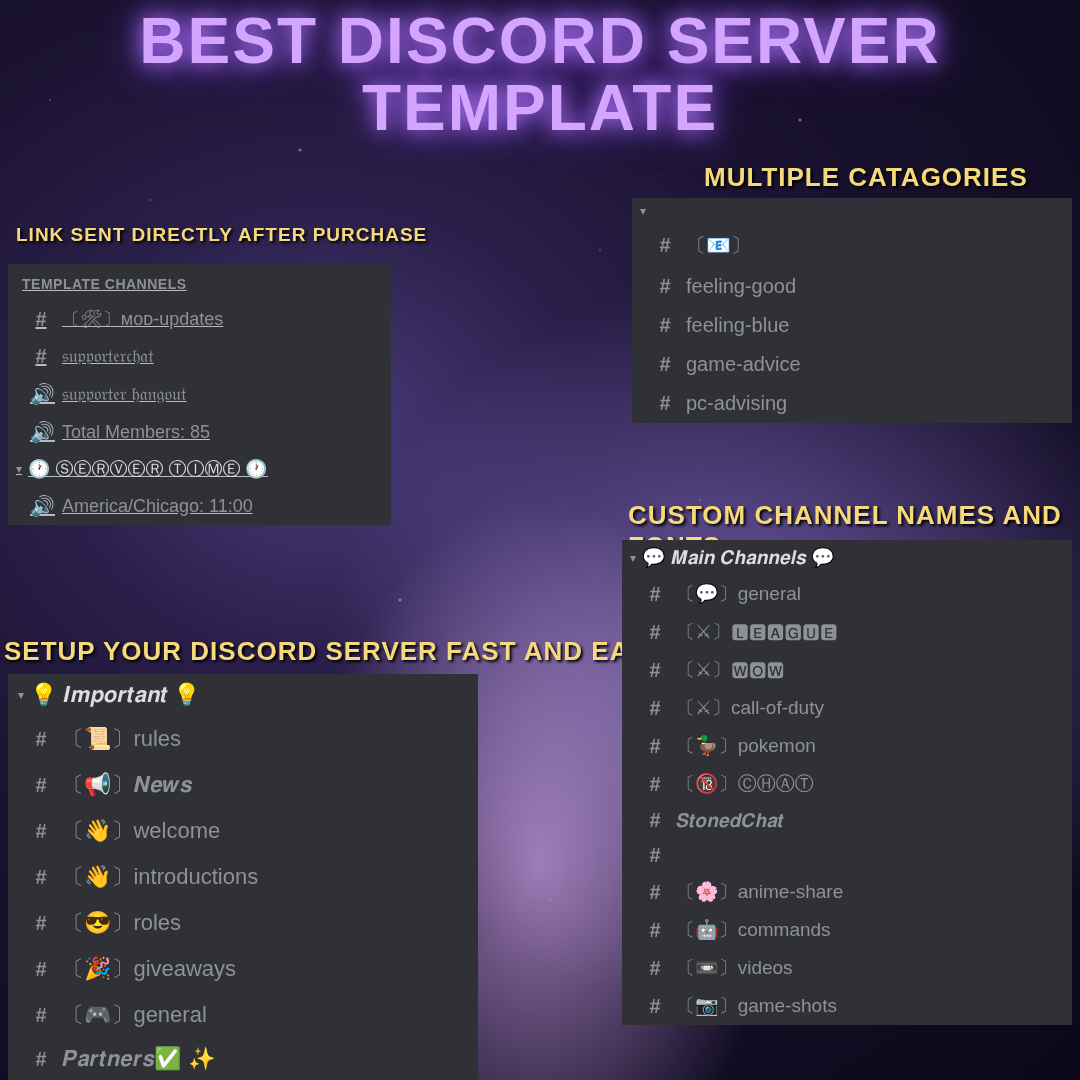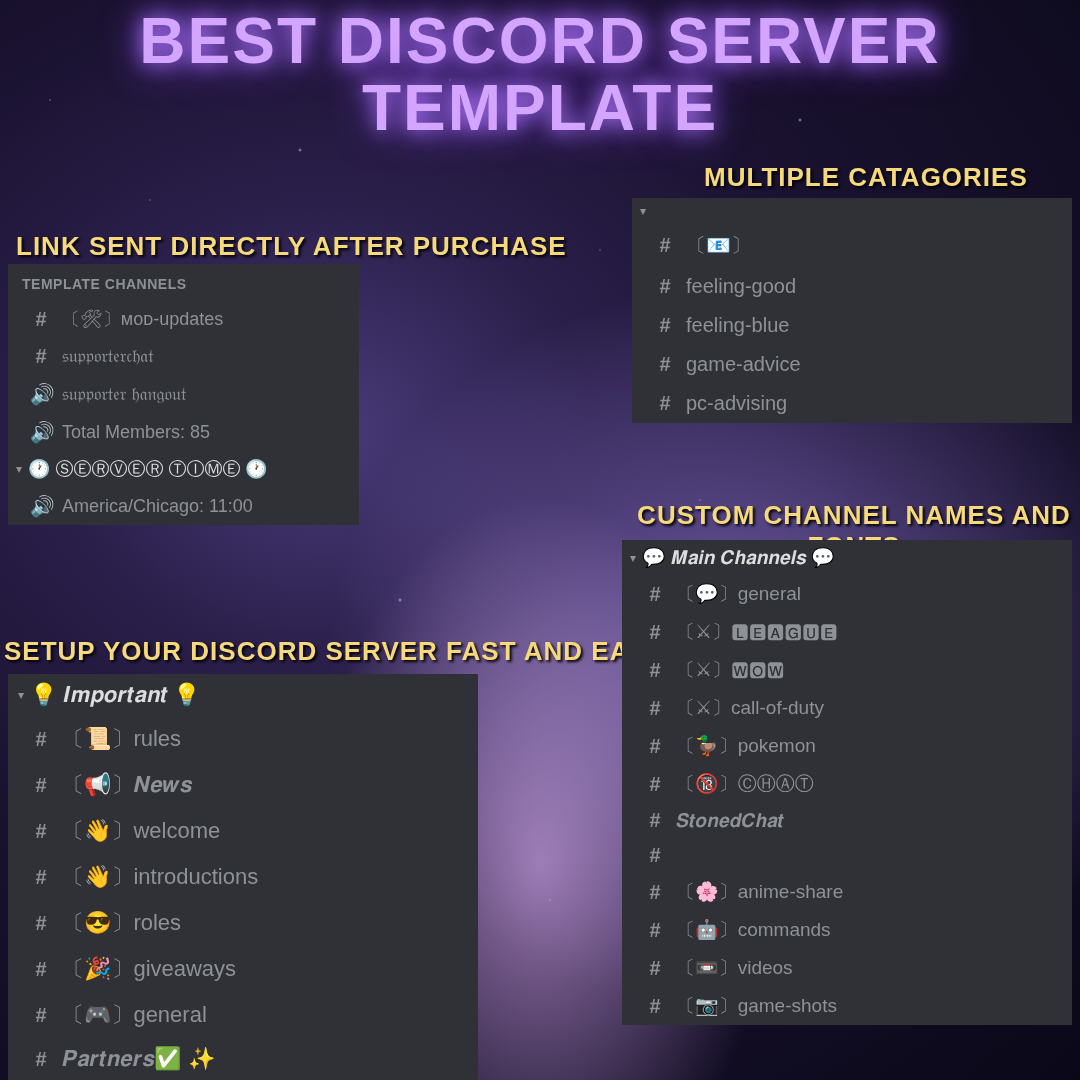--- a/index.html
+++ b/index.html
@@ -48,23 +48,22 @@
   font-family: Impact, "Arial Black", sans-serif;
   width: 100%;
 }
 .caption {
   position: absolute;
   color: #f5d97a;
   font-family: Impact, "Arial Black", sans-serif;
   font-weight: 700;
   text-shadow: 2px 2px 3px #000;
   letter-spacing: 1px;
-  text-align: center;
-}
-.cap1 { top: 231px; left: 16px; font-size: 26px; }
+}
+.cap1 { top: 224px; left: 16px; font-size: 19px; }
 .cap2 { top: 636px; left: 4px; font-size: 26px; }
 .cap3 { top: 162px; left: 704px; font-size: 26px; }
 .cap4 { top: 500px; left: 628px; font-size: 26px; }
 
 .panel {
   position: absolute;
   background: #2f3136;
   color: #b9bbbe;
   font-size: 20px;
   font-family: "Helvetica Neue", Arial, sans-serif;
@@ -88,21 +87,21 @@
 .ch {
   display: flex;
   align-items: center;
   gap: 10px;
   padding: 5px 14px 5px 22px;
   color: #8e9297;
 }
 .ch .icon { width: 22px; text-align: center; color: #8e9297; font-size: 20px; }
 .ch .label { color: #8e9297; }
 
-.p1 { top: 264px; left: 8px; width: 351px; }
+.p1 { top: 264px; left: 8px; width: 383px; text-decoration: underline; }
 .p1 .ch { font-size: 18px; padding: 7px 14px 7px 22px; }
 .p2 { top: 674px; left: 8px; width: 470px; }
 .p2 .ch { font-size: 22px; padding: 8px 14px 8px 22px; }
 .p2 .cat { font-size: 22px; padding: 8px 10px; }
 .p3 { top: 198px; left: 632px; width: 440px; }
 .p3 .ch { font-size: 20px; padding: 8px 14px 8px 22px; }
 .p3 .cat { font-size: 20px; }
 .p4 { top: 540px; left: 622px; width: 450px; }
 .p4 .ch { font-size: 19px; padding: 6px 14px 6px 22px; }
 .p4 .cat { font-size: 19px; }

